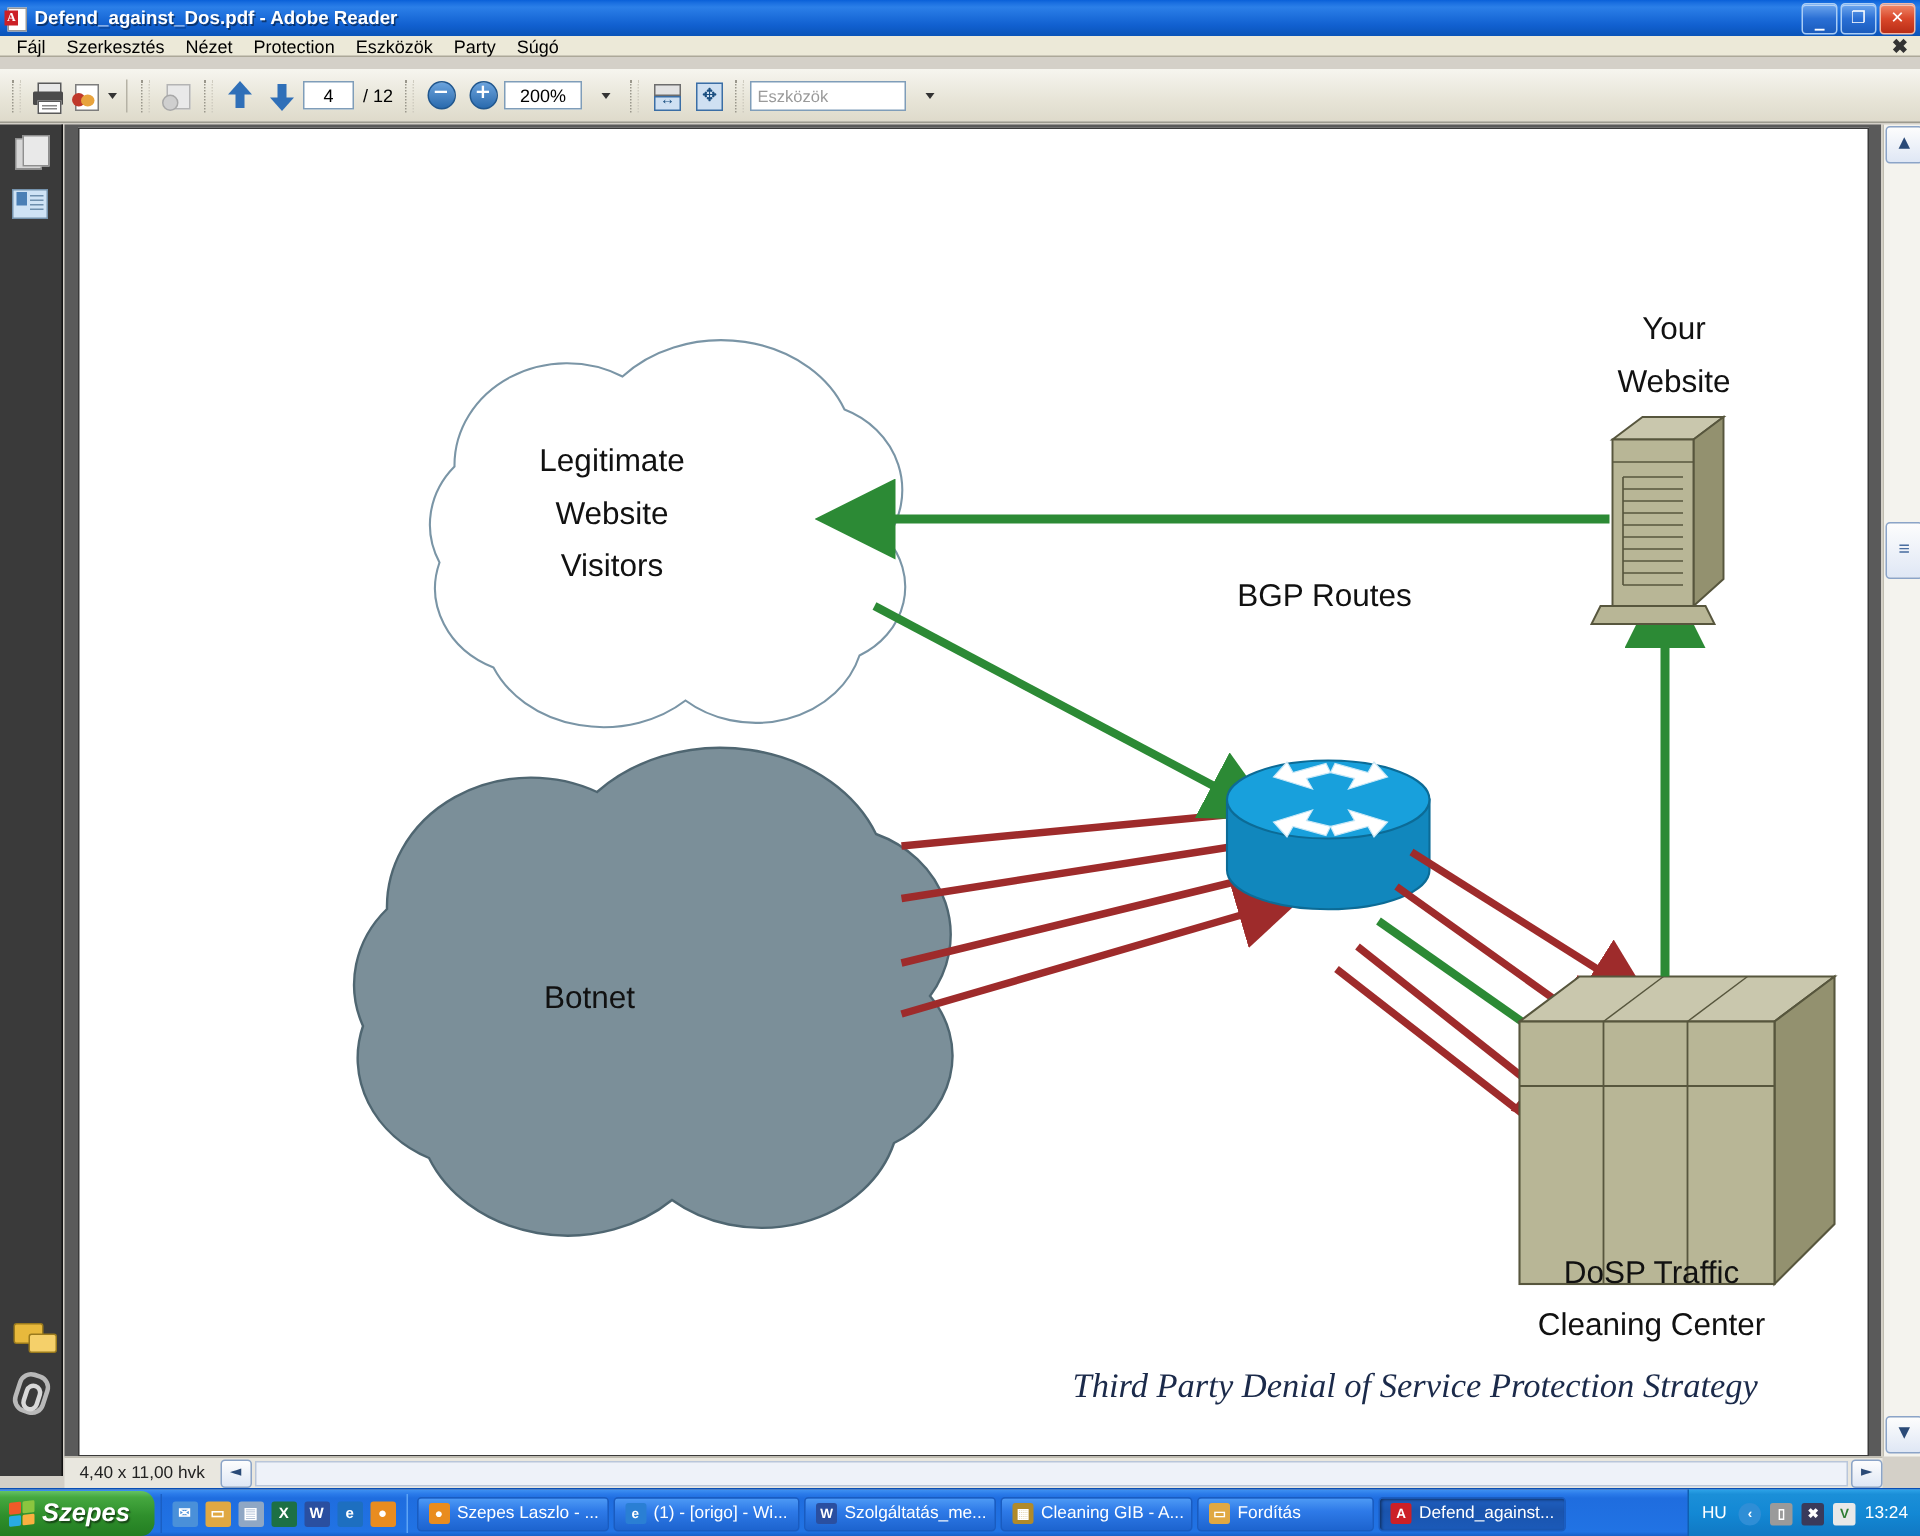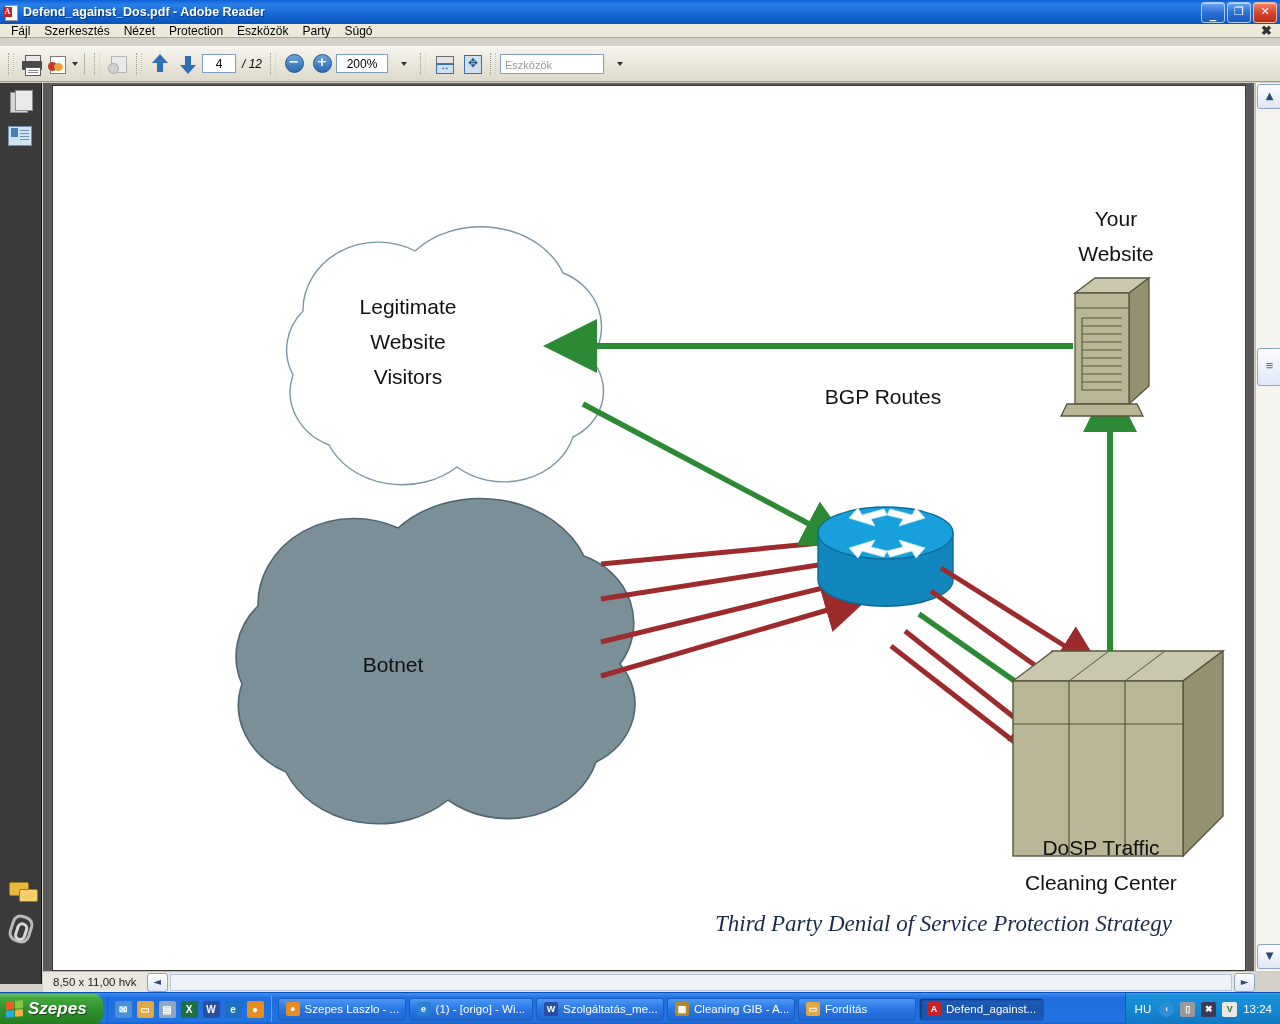--- a/index.html
+++ b/index.html
@@ -35,21 +35,21 @@
     background:linear-gradient(180deg,#f6f5ef,#e7e4d7 60%,#dedacb);
     border-bottom:1px solid #9c9a8e;display:flex;align-items:center;box-sizing:border-box;padding-left:4px;}
   .tb{height:28px;min-width:26px;display:flex;align-items:center;justify-content:center;
       border:1px solid transparent;border-radius:3px;position:relative;}
   .grip{width:4px;height:22px;margin:0 4px;border-left:1px dotted #9a978c;border-right:1px dotted #cfccc0;}
   .sep{width:1px;height:22px;background:#b5b2a5;margin:0 5px;}
   .caret{width:0;height:0;border-left:3.5px solid transparent;border-right:3.5px solid transparent;
       border-top:4px solid #333;margin-left:3px;}
   .pagefield{width:34px;height:19px;border:1px solid #7f9db9;background:#fff;text-align:center;
       font-size:12px;line-height:19px;box-sizing:border-box;}
-  .pagetotal{font-size:12px;margin:0 4px 0 6px;color:#000;font-style:italic;}
+  .pagetotal{font-size:12px;margin:0 4px 0 6px;color:#000;}
   .zoomfield{width:52px;height:19px;border:1px solid #7f9db9;background:#fff;text-align:center;
       font-size:12px;line-height:19px;box-sizing:border-box;}
   .searchbox{width:104px;height:20px;border:1px solid #7f9db9;background:#fff;
       font-size:11px;color:#9a9a9a;line-height:20px;padding-left:4px;box-sizing:border-box;}
 
   
   .ic{position:relative;width:22px;height:20px;}
   .printer .body{position:absolute;left:1px;top:7px;width:20px;height:9px;background:#4a4a4a;border-radius:1px;}
   .printer .top{position:absolute;left:4px;top:1px;width:14px;height:6px;background:#e8e8e8;border:1px solid #5a5a5a;}
   .printer .out{position:absolute;left:4px;top:13px;width:14px;height:7px;background:#fff;border:1px solid #5a5a5a;}
@@ -400,21 +400,21 @@
     <div class="sbbtn">
         <i>▲</i>
       </div>
     <div class="sbthumb"></div>
     <div class="sbbtn bottom">
         <i>▼</i>
       </div>
   </div>
 
   <div class="statusbar">
-    <span class="pagesize">8,50 x 11,00 hvk</span>
+    <span class="pagesize">4,40 x 11,00 hvk</span>
     <span class="hsb">
         <i>◄</i>
       </span>
     <span class="htrack"></span>
     <span class="hsb">
         <i>►</i>
       </span>
   </div>
 
   <div class="taskbar">

